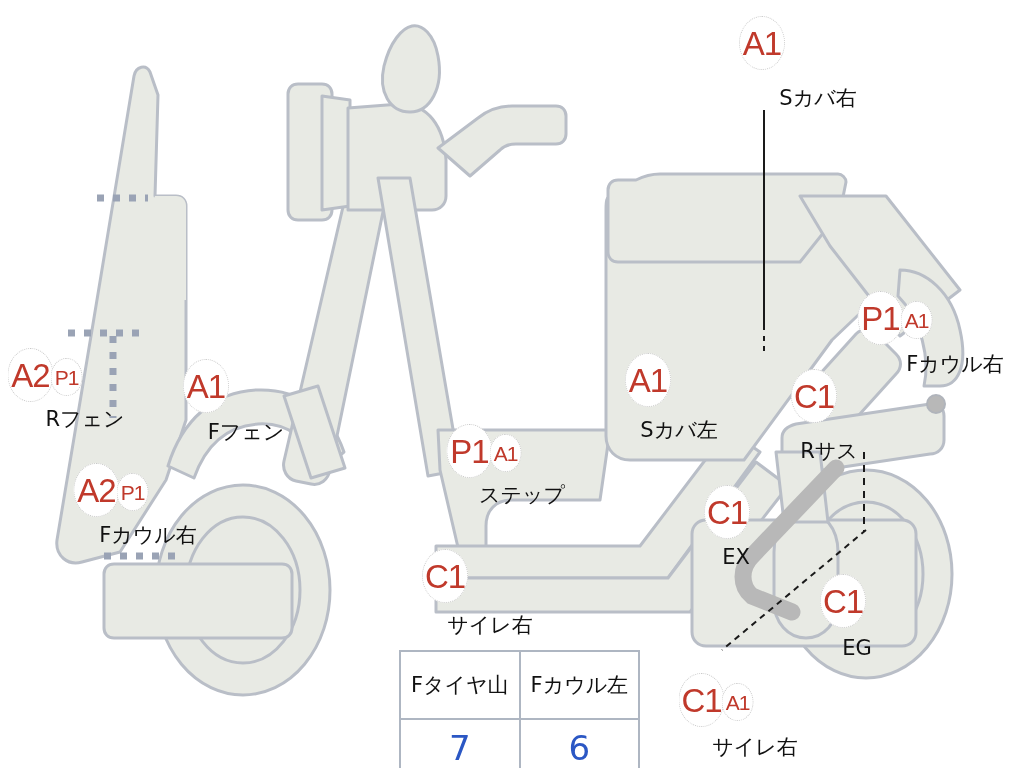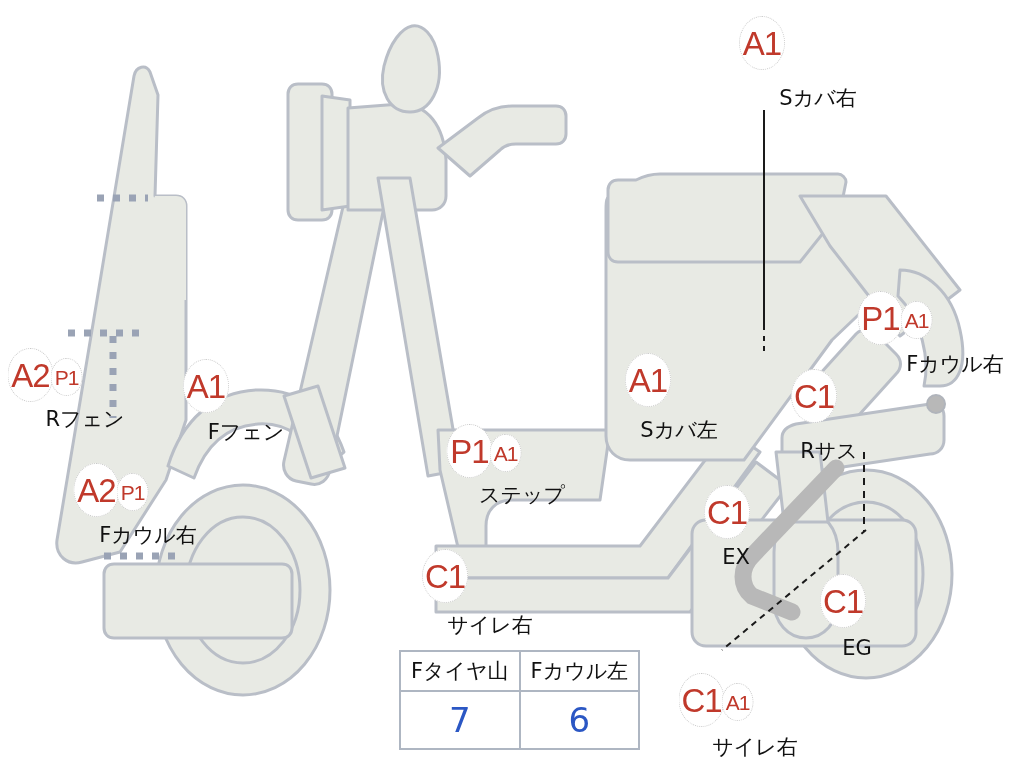--- a/index.html
+++ b/index.html
@@ -76,21 +76,21 @@
   #tyre-table th, #tyre-table td {
     border: 2px solid #aeb6c2;
     text-align: center;
     font-weight: normal;
     font-family: "DejaVu Sans", "Liberation Sans", sans-serif;
   }
   #tyre-table th {
     font-size: 21px;
     color: #111111;
     height: 34px;
-    padding: 2px 10px;
+    padding: 16px 10px;
   }
   #tyre-table td {
     font-size: 34px;
     color: #2b57c4;
     height: 54px;
   }
 </style>
 </head>
 <body>
 

